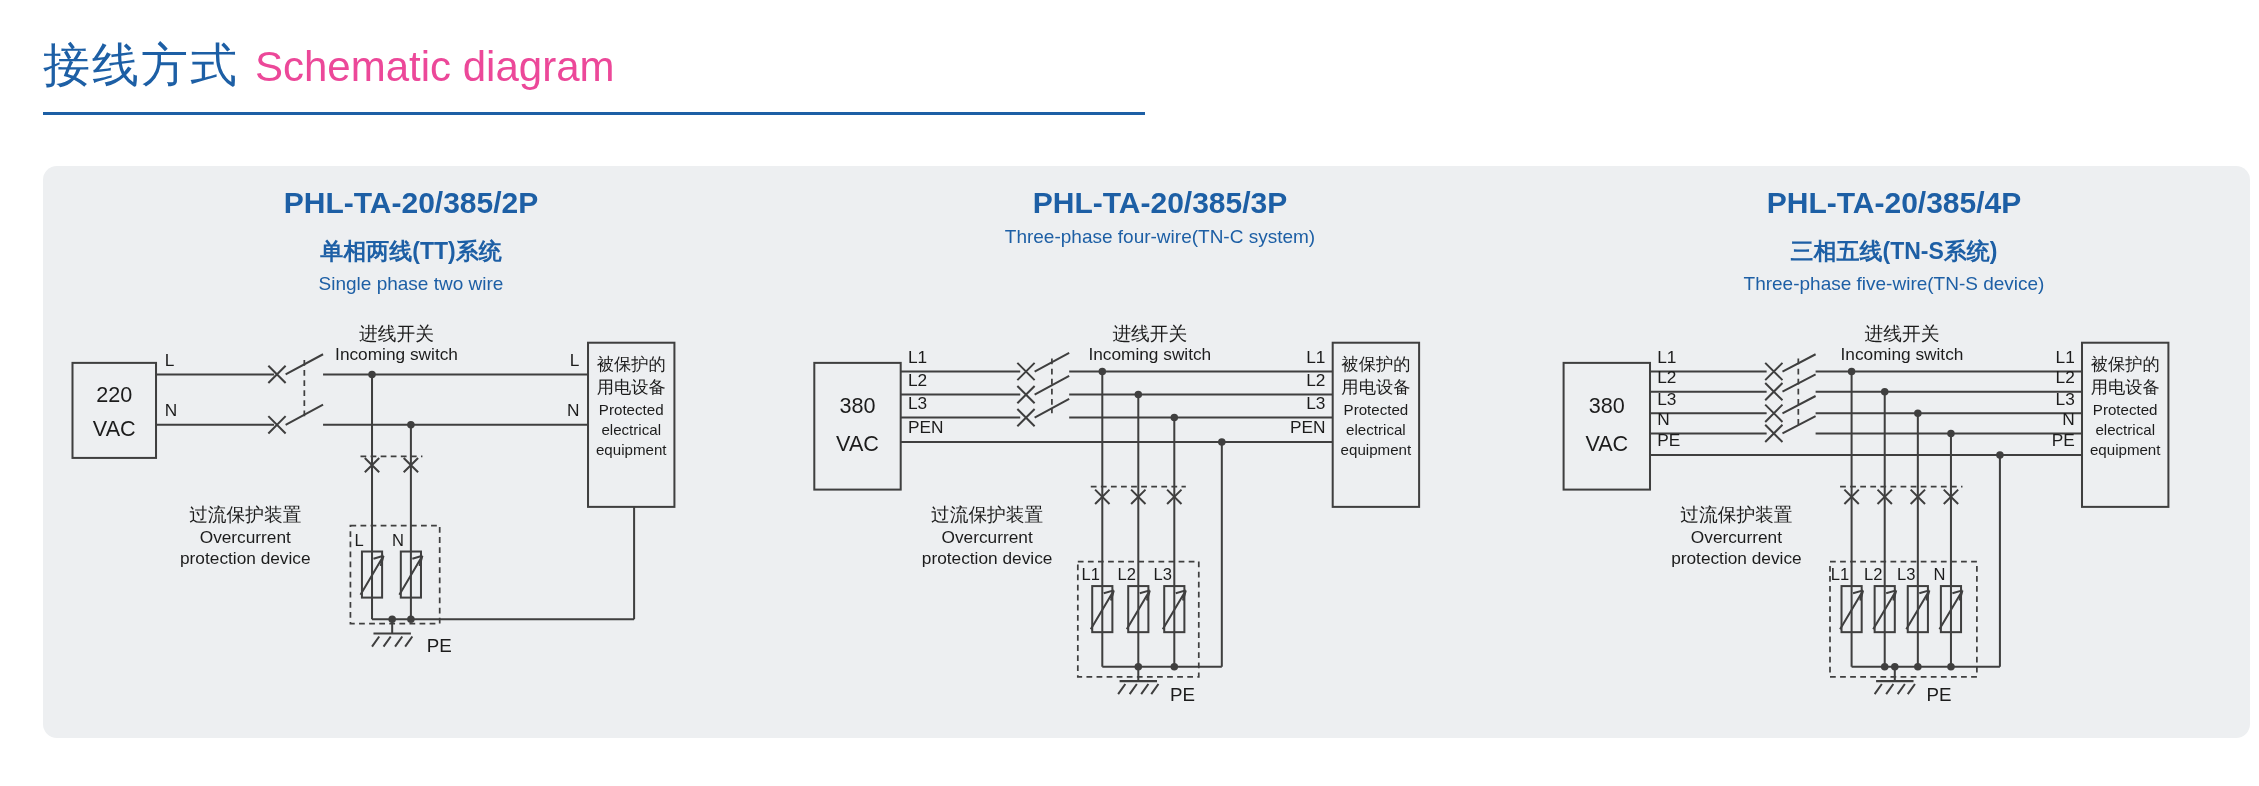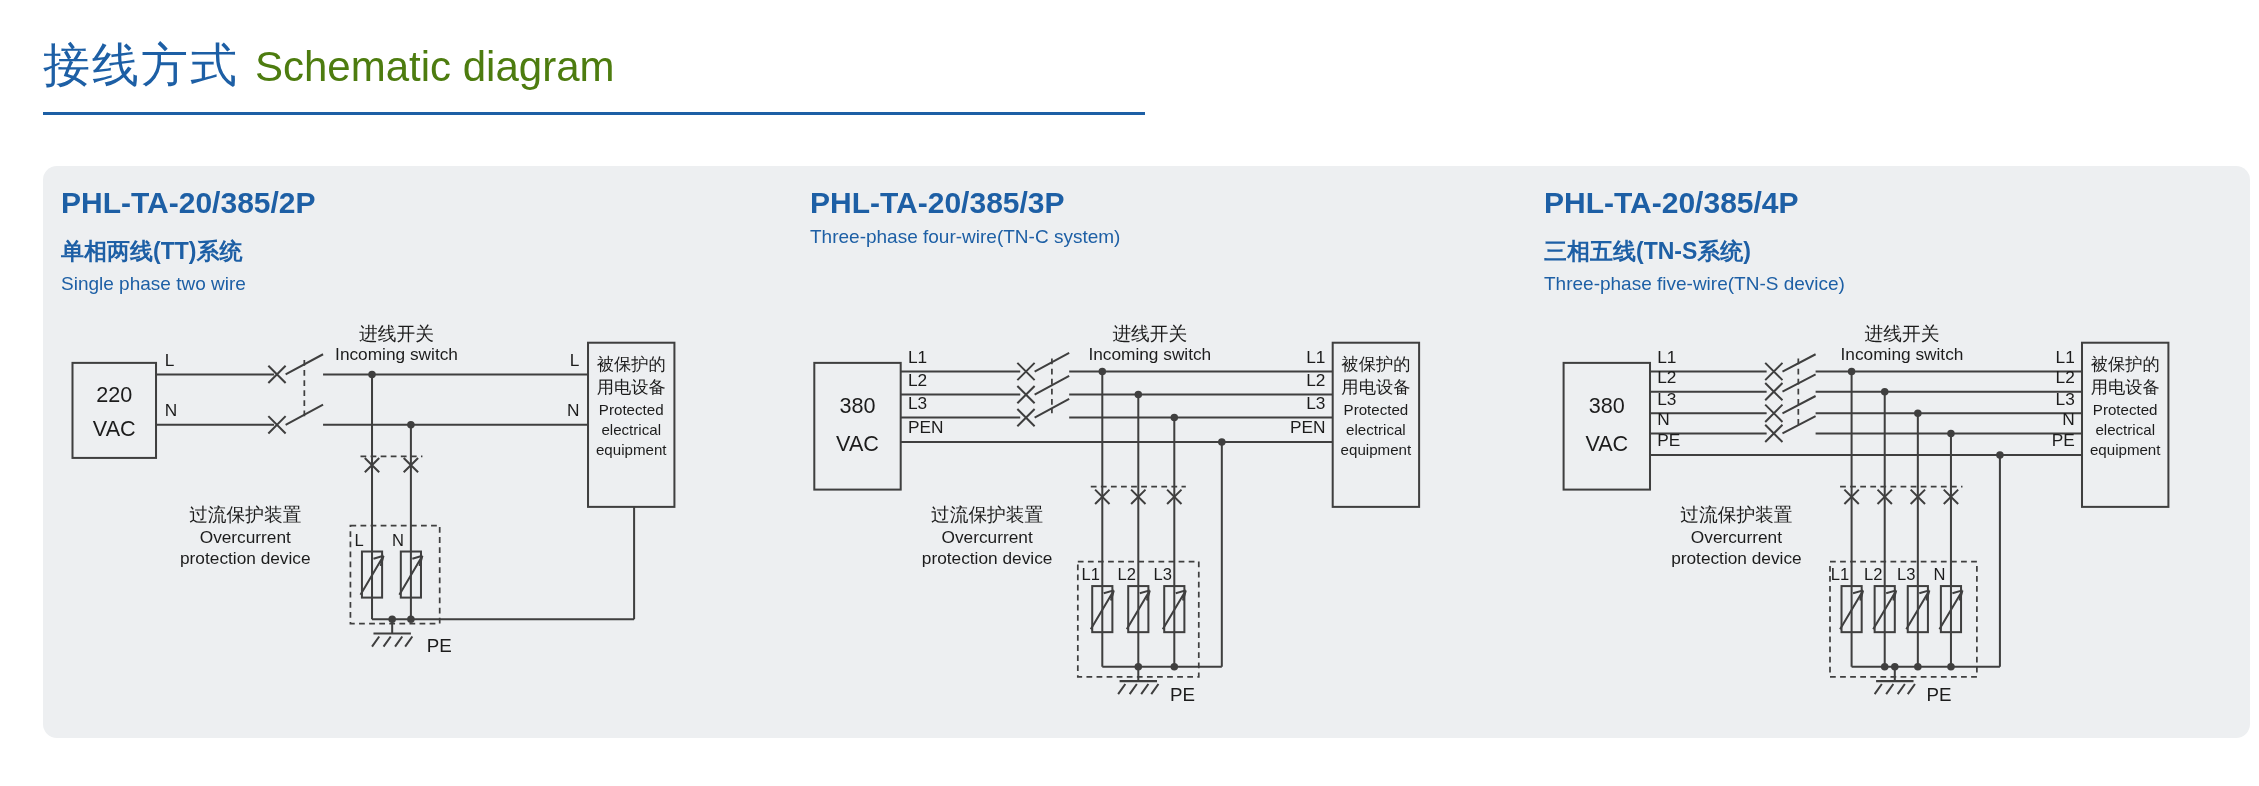--- a/index.html
+++ b/index.html
@@ -2,26 +2,26 @@
 <html><head>
 <meta charset="utf-8">
 <style>
   * { margin:0; padding:0; box-sizing:border-box; }
   html,body { background:#ffffff; }
   body { font-family:"Liberation Sans","DejaVu Sans",sans-serif; }
   .page { position:relative; width:2259px; height:786px; background:#ffffff; overflow:hidden; }
 
   .header { position:absolute; left:43px; top:34px; white-space:nowrap; }
   .h-cn { font-size:47px; font-weight:400; color:#1d5fa5; letter-spacing:2px; }
-  .h-en { font-size:42px; font-weight:400; color:#4d7c0f; margin-left:16px; }
+  .h-en { font-size:42px; font-weight:400; color:#ec4899; margin-left:16px; }
   .underline { position:absolute; left:43px; top:112px; width:1102px; height:0; border-top:3px solid #1d5fa5; }
 
   .panel { position:absolute; left:43px; top:166px; width:2207px; height:572px; background:#edeff1; border-radius:14px; }
 
-  .col-head { position:absolute; top:186px; width:700px; text-align:left; color:#1d5fa5; }
+  .col-head { position:absolute; top:186px; width:700px; text-align:center; color:#1d5fa5; }
   .model  { font-size:30px; font-weight:700; }
   .sys-cn { font-size:23px; font-weight:700; margin-top:16px; }
   .sys-en { font-size:19px; font-weight:400; margin-top:6px; }
 
   svg.schem { position:absolute; overflow:visible; }
   svg .ln  { fill:none; stroke:#3f3f3f; stroke-width:1.4; stroke-linecap:butt; }
   svg .dsh { fill:none; stroke:#3f3f3f; stroke-width:1.2; stroke-dasharray:4 3; }
   svg .dot { fill:#3f3f3f; stroke:none; }
   svg text { fill:#1c1c1c; font-family:"Liberation Sans","DejaVu Sans",sans-serif; }
   .f15 { font-size:15px; } .f13 { font-size:13px; } .f12 { font-size:12px; }

